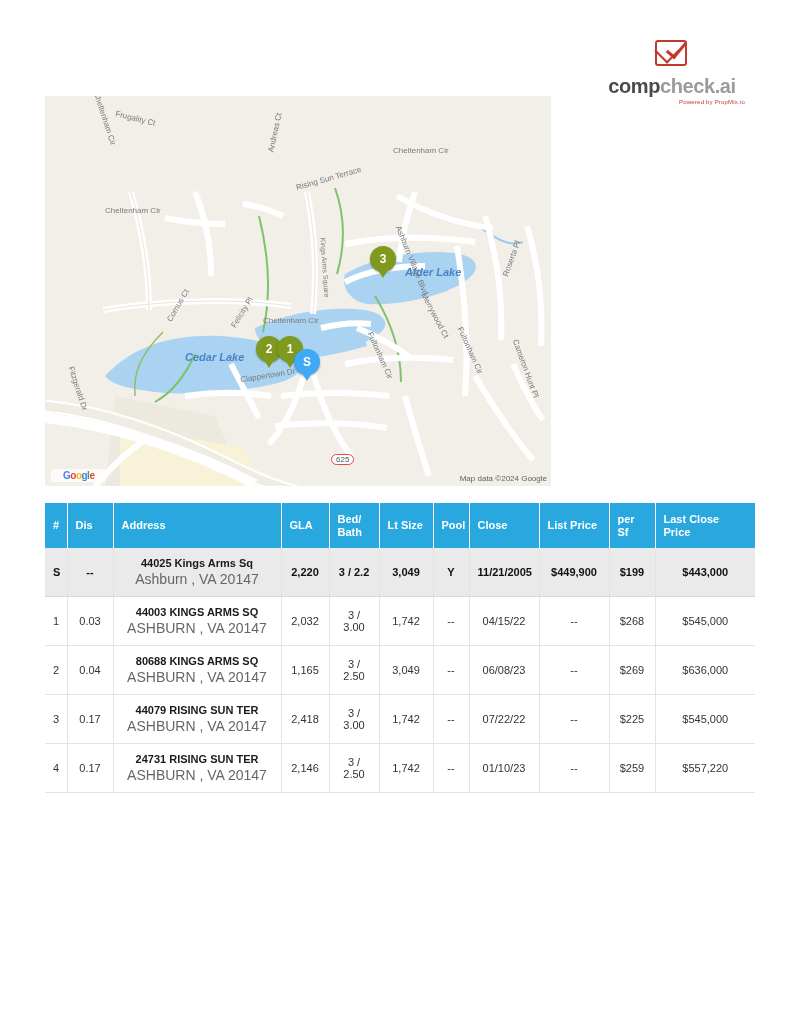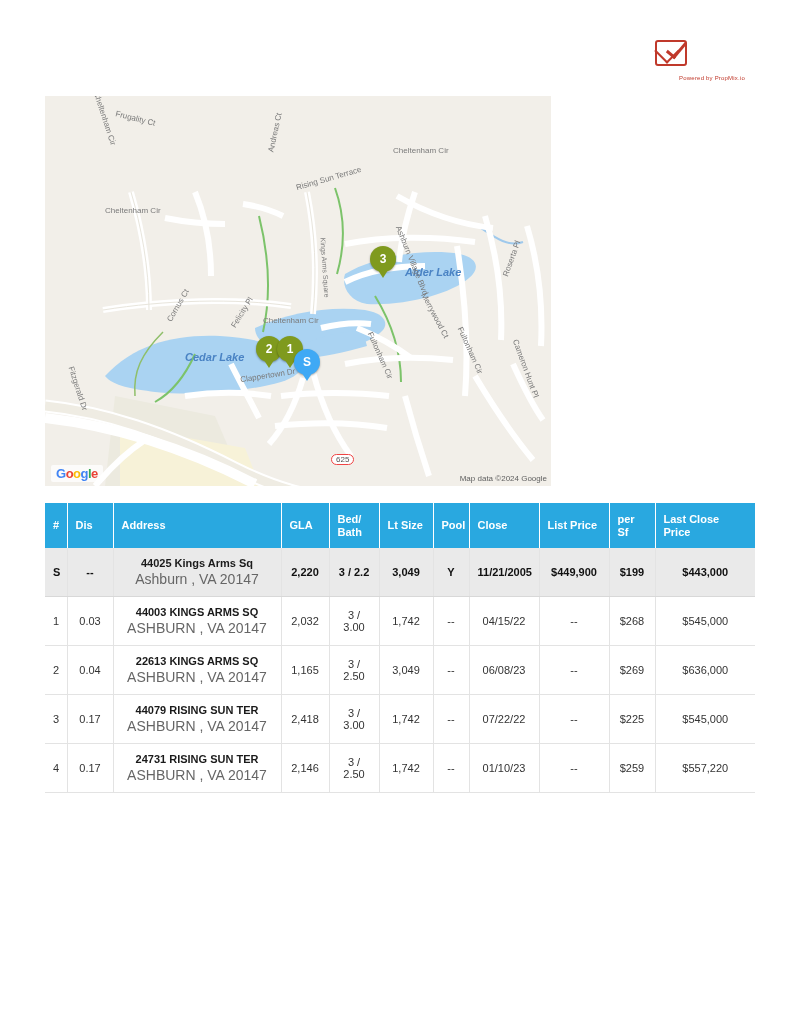--- a/index.html
+++ b/index.html
@@ -92,22 +92,22 @@
     color: #5f5f5f;
     font-family: "Liberation Sans", sans-serif;
     margin-left: 44px;
   }
   .gmark {
     position: absolute;
     left: 6px;
     bottom: 4px;
     background: rgba(255,255,255,0.75);
     border-radius: 2px;
-    padding: 1px 5px;
-    font-size: 13px;
+    padding: 1px 12px;
+    font-size: 10px;
     font-weight: bold;
     font-family: "Liberation Sans", sans-serif;
     letter-spacing: -0.5px;
   }
   .gmark .b { color:#4285F4; } .gmark .r { color:#EA4335; }
   .gmark .y { color:#FBBC05; } .gmark .g { color:#34A853; }
 
   .pin {
     position: absolute;
     width: 26px;
@@ -227,20 +227,21 @@
 </style>
 </head>
 <body>
 
 <div class="logo-block">
   <div class="logo-mark">
     <div class="env"></div>
     <div class="flap"></div>
     <div class="check"></div>
   </div>
+  <div class="logo-text"><span class="c1">comp</span><span class="c2">check.ai</span></div>
   <div class="logo-sub">Powered by PropMix.io</div>
 </div>
 
 <div class="map">
   <svg width="506" height="390" viewBox="0 0 506 390">
     <rect x="0" y="0" width="506" height="390" fill="#f2efe9"></rect>
 
     <path d="M70 300 L170 320 L200 390 L60 390 Z" fill="#eceadf"></path>
     <path d="M75 330 L200 352 L215 390 L75 390 Z" fill="#f7f2d8"></path>
 
@@ -403,21 +404,21 @@
         <td>--</td>
         <td>04/15/22</td>
         <td>--</td>
         <td>$268</td>
         <td>$545,000</td>
       </tr>
       <tr>
         <td>2</td>
         <td>0.04</td>
         <td class="addr-cell">
-          <span class="addr-line1">22613 KINGS ARMS SQ</span>
+          <span class="addr-line1">80688 KINGS ARMS SQ</span>
           <span class="addr-line2">ASHBURN , VA 20147</span>
         </td>
         <td>1,165</td>
         <td>3 / 2.50</td>
         <td>3,049</td>
         <td>--</td>
         <td>06/08/23</td>
         <td>--</td>
         <td>$269</td>
         <td>$636,000</td>

